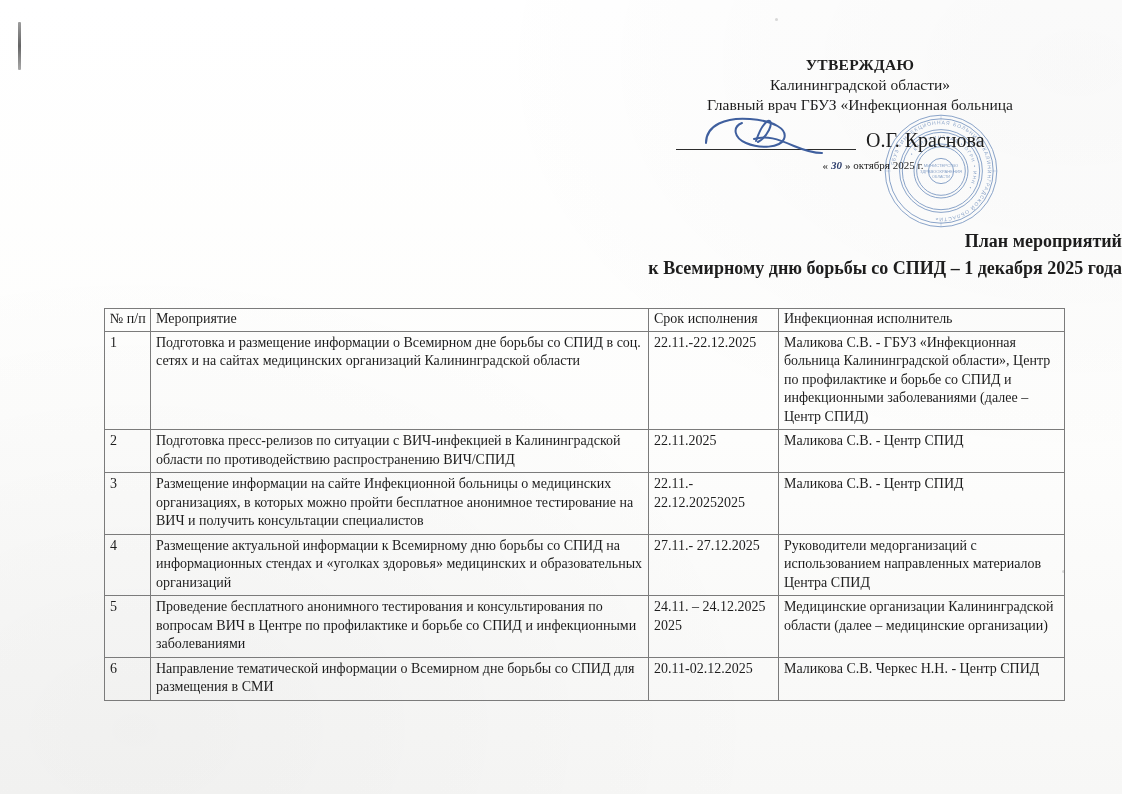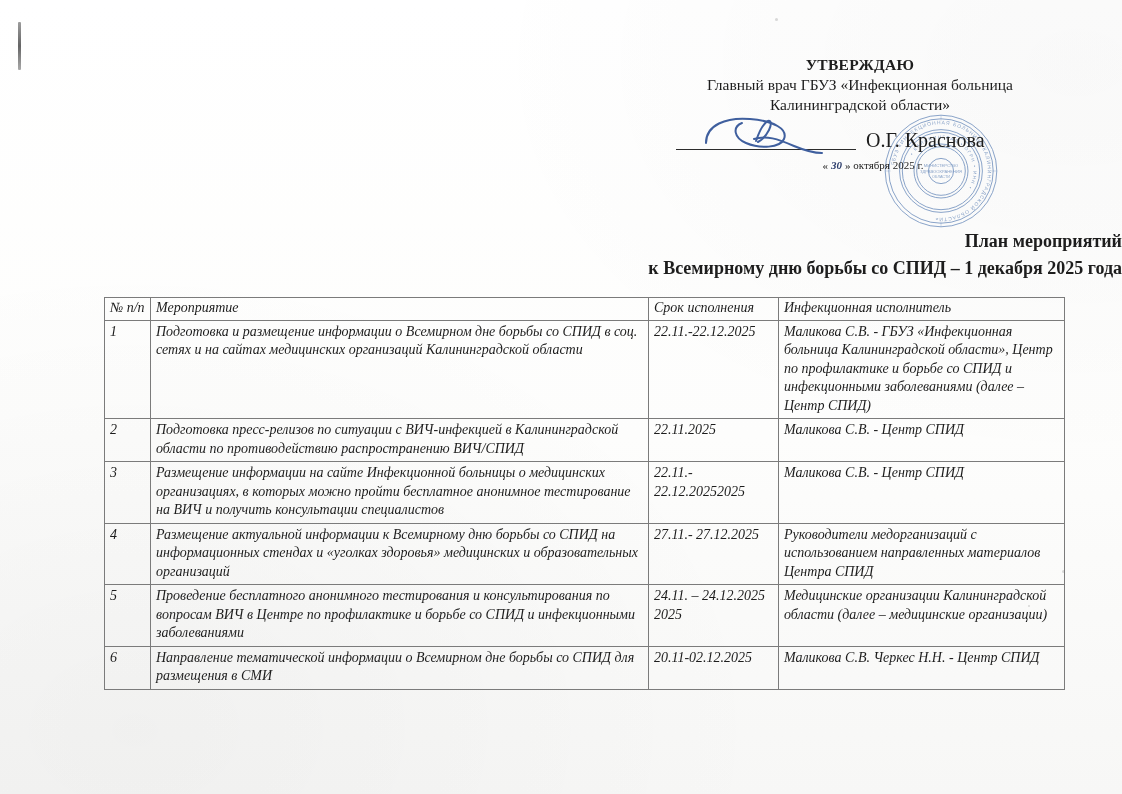--- a/index.html
+++ b/index.html
@@ -134,24 +134,23 @@
     font-size: 18px;
     line-height: 27px;
     z-index: 4;
   }
   .doc-title .yr { font-weight: 800; }
 
   
   .tbl-wrap {
     position: absolute;
     left: 104px;
-    top: 297px;
+    top: 308px;
     width: 960px;
     z-index: 4;
-    font-style: italic;
   }
   table.plan {
     border-collapse: collapse;
     width: 960px;
     table-layout: fixed;
     font-size: 14px;
     line-height: 18.5px;
   }
   table.plan td, table.plan th {
     border: 1px solid #7b7b7b;
@@ -209,22 +208,22 @@
     </text>
     <g fill="#5b7fb4" font-family="'Liberation Sans', sans-serif" text-anchor="middle">
       <text x="70" y="66" font-size="4.6">МИНИСТЕРСТВО</text>
       <text x="70" y="72" font-size="4.6">ЗДРАВООХРАНЕНИЯ</text>
       <text x="70" y="78" font-size="4.2">ОБЛАСТИ</text>
     </g>
   </svg>
 
   <div class="approval layer">
     <div class="utv">УТВЕРЖДАЮ</div>
+    <div class="org-line">Калининградской области»</div>
     <div class="org-line">Главный врач ГБУЗ «Инфекционная больница</div>
-    <div class="org-line">Калининградской области»</div>
 
     <div class="sign-row">
       <svg class="signature" viewBox="0 0 150 44">
         <g fill="none" stroke="#3f5f9e" stroke-width="2" stroke-linecap="round">
           <path d="M8,30 C8,12 28,4 52,6 C76,8 90,16 86,26 C82,35 62,36 48,30 C36,25 34,14 44,10"></path>
           <path d="M58,28 C62,16 66,10 70,8 C73,7 74,11 71,17 C68,23 64,27 60,29"></path>
           <path d="M56,26 C68,22 80,26 96,33 C108,38 116,40 124,40"></path>
         </g>
       </svg>
       <div class="sign-line"></div>

